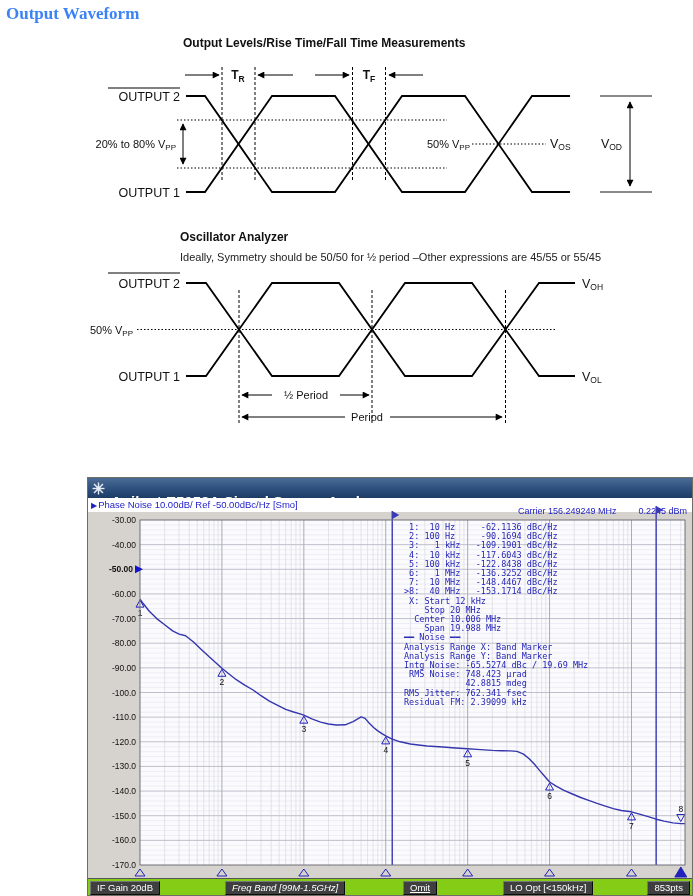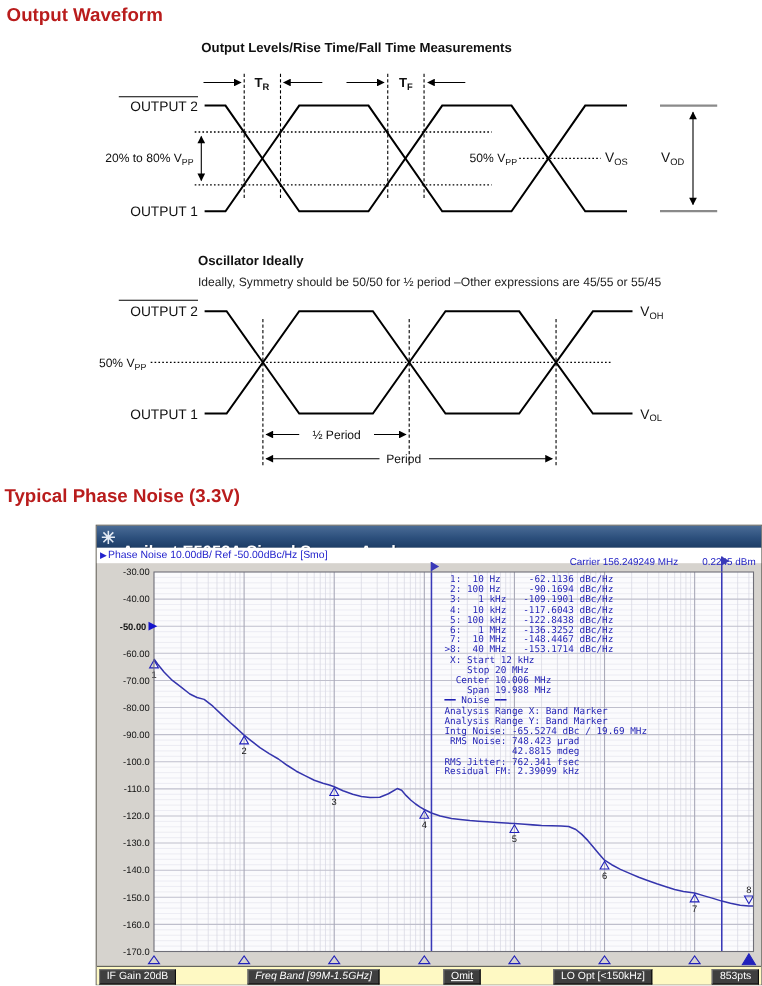--- a/index.html
+++ b/index.html
@@ -1,36 +1,36 @@
 <!DOCTYPE html>
 <html><head>
 <meta charset="utf-8">
 <style>
   html,body{margin:0;padding:0;background:#fff;}
   .page{position:relative;width:693px;height:896px;background:#ffffff;font-family:"Liberation Sans",sans-serif;overflow:hidden;}
-  .h-main{position:absolute;font-size:17px;font-weight:bold;color:#b91c1c;letter-spacing:0px;}
+  .h-main{position:absolute;font-size:17px;font-weight:bold;color:#3b82f6;letter-spacing:0px;font-family:Liberation Serif, serif;}
   .fig-title{position:absolute;font-size:12px;font-weight:bold;color:#111;}
   .fig-sub{position:absolute;font-size:11px;color:#222;}
   svg text{font-family:"Liberation Sans",sans-serif;fill:#111;}
   .wave{stroke:#000;stroke-width:1.8;fill:none;}
   .thin{stroke:#000;stroke-width:1;}
   .dash{stroke:#000;stroke-width:1;stroke-dasharray:3 2;}
   .dots{stroke:#000;stroke-width:1.2;stroke-dasharray:1.5 2;}
   .grayrail{stroke:#8a8a8a;stroke-width:2;}
   
   .analyzer{position:absolute;left:87px;top:477px;width:604px;height:417px;background:#d6d3ce;border:1px solid #706d66;}
   .titlebar{position:absolute;left:0;top:0;right:0;height:20px;background:linear-gradient(180deg,#4a6c96 0%,#2c4f7c 55%,#1d3d66 100%);display:flex;align-items:center;padding-left:4px;box-sizing:border-box;}
   .titlebar .ttl{color:#fff;font-size:15px;font-weight:bold;margin-left:6px;text-shadow:1px 1px 1px #13233c;margin-top:27px;}
   .legend{position:absolute;left:0;top:20px;right:0;height:14px;background:#fff;color:#2222cc;font-size:9.5px;line-height:14px;padding-left:3px;box-sizing:border-box;white-space:nowrap;}
   .legend .mk{font-size:8px;margin-right:1px;}
   .carrier{position:absolute;top:28px;right:5px;color:#2222c4;font-size:9px;white-space:nowrap;z-index:1;}
   .carrier .pw{margin-left:22px;}
   #plot-svg{position:absolute;left:0;top:27px;z-index:2;}
   .readout{position:absolute;left:316px;top:45px;z-index:3;margin:0;color:#1f1fb4;font-family:"DejaVu Sans Mono",monospace;font-size:8.5px;line-height:9.2px;white-space:pre;}
-  .statusbar{position:absolute;left:0;top:400px;right:0;height:17px;background:#fef9c3;border-top:1px solid #555;box-sizing:border-box;}
+  .statusbar{position:absolute;left:0;top:400px;right:0;height:17px;background:#84cc16;border-top:1px solid #555;box-sizing:border-box;}
   .sbox{position:absolute;top:2px;height:12px;line-height:11px;background:#3f3f3f;color:#fff;font-size:9.5px;padding:0 6px;border:1px solid;border-color:#777 #0c0c0c #0c0c0c #777;white-space:nowrap;}
 </style>
 </head>
 <body>
 
 <div class="page">
 
   <div class="h-main" style="left:6px;top:4px;">Output Waveform</div>
 
   <div class="fig-title" style="left:183px;top:36px;">Output Levels/Rise Time/Fall Time Measurements</div>
@@ -73,21 +73,21 @@
     <text x="470" y="92.5" font-size="11" text-anchor="end"><tspan>50% V</tspan><tspan dy="2.5" font-size="8">PP</tspan></text>
     <line class="dots" x1="472" y1="89" x2="546" y2="89"></line>
     <text x="550" y="92.5" font-size="12.5"><tspan>V</tspan><tspan dy="2.5" font-size="8.5">OS</tspan></text>
 
     <line class="grayrail" x1="600" y1="41" x2="652" y2="41"></line>
     <line class="grayrail" x1="600" y1="137" x2="652" y2="137"></line>
     <line class="thin" x1="630" y1="47" x2="630" y2="131" marker-start="url(#ahs)" marker-end="url(#ah)"></line>
     <text x="622" y="92.5" font-size="12.5" text-anchor="end"><tspan>V</tspan><tspan dy="2.5" font-size="8.5">OD</tspan></text>
   </svg>
 
-  <div class="fig-title" style="left:180px;top:230px;">Oscillator Ideally</div>
+  <div class="fig-title" style="left:180px;top:230px;">Oscillator Analyzer</div>
   <div class="fig-sub" style="left:180px;top:251px;">Ideally, Symmetry should be 50/50 for ½ period –Other expressions are 45/55 or 55/45</div>
 
   <svg style="position:absolute;left:0;top:265px;" width="693" height="172" viewBox="0 0 693 172">
 
     <line class="dash" x1="239" y1="25" x2="239" y2="160"></line>
     <line class="dash" x1="372" y1="25" x2="372" y2="160"></line>
     <line class="dash" x1="505.5" y1="25" x2="505.5" y2="160"></line>
 
     <line class="dots" x1="137" y1="64.5" x2="556" y2="64.5"></line>
     <text x="133" y="68.5" font-size="11" text-anchor="end"><tspan>50% V</tspan><tspan dy="2.5" font-size="8">PP</tspan></text>
@@ -103,21 +103,20 @@
 
     <line class="thin" x1="272" y1="130" x2="242" y2="130" marker-end="url(#ah)"></line>
     <line class="thin" x1="340" y1="130" x2="369" y2="130" marker-end="url(#ah)"></line>
     <text x="306" y="134" font-size="11" text-anchor="middle">½ Period</text>
 
     <line class="thin" x1="345" y1="152" x2="242" y2="152" marker-end="url(#ah)"></line>
     <line class="thin" x1="390" y1="152" x2="502" y2="152" marker-end="url(#ah)"></line>
     <text x="367" y="156" font-size="11" text-anchor="middle">Period</text>
   </svg>
 
-  <div class="h-main" style="left:4px;top:441px;">Typical Phase Noise (3.3V)</div>
 
   <div class="analyzer">
     <div class="titlebar">
       <svg width="13" height="13" viewBox="0 0 13 13">
         <g stroke="#e4ebf5" stroke-width="1.4">
           <line x1="6.5" y1="0.5" x2="6.5" y2="12.5"></line>
           <line x1="0.5" y1="6.5" x2="12.5" y2="6.5"></line>
           <line x1="2" y1="2" x2="11" y2="11"></line>
           <line x1="11" y1="2" x2="2" y2="11"></line>
         </g>

